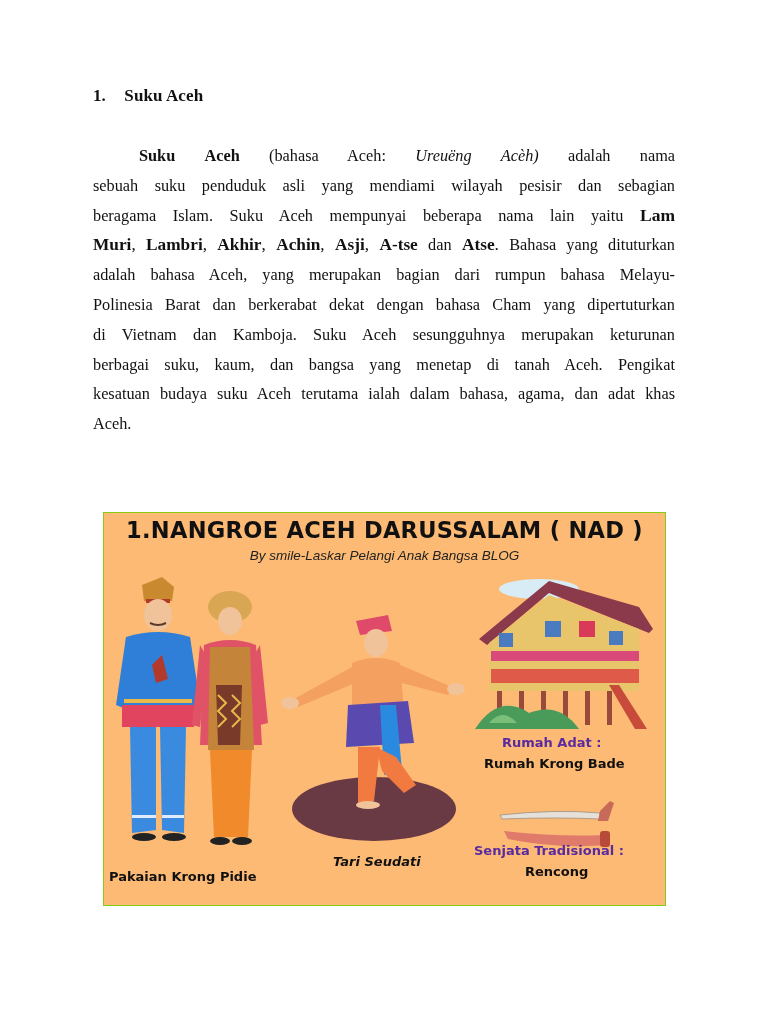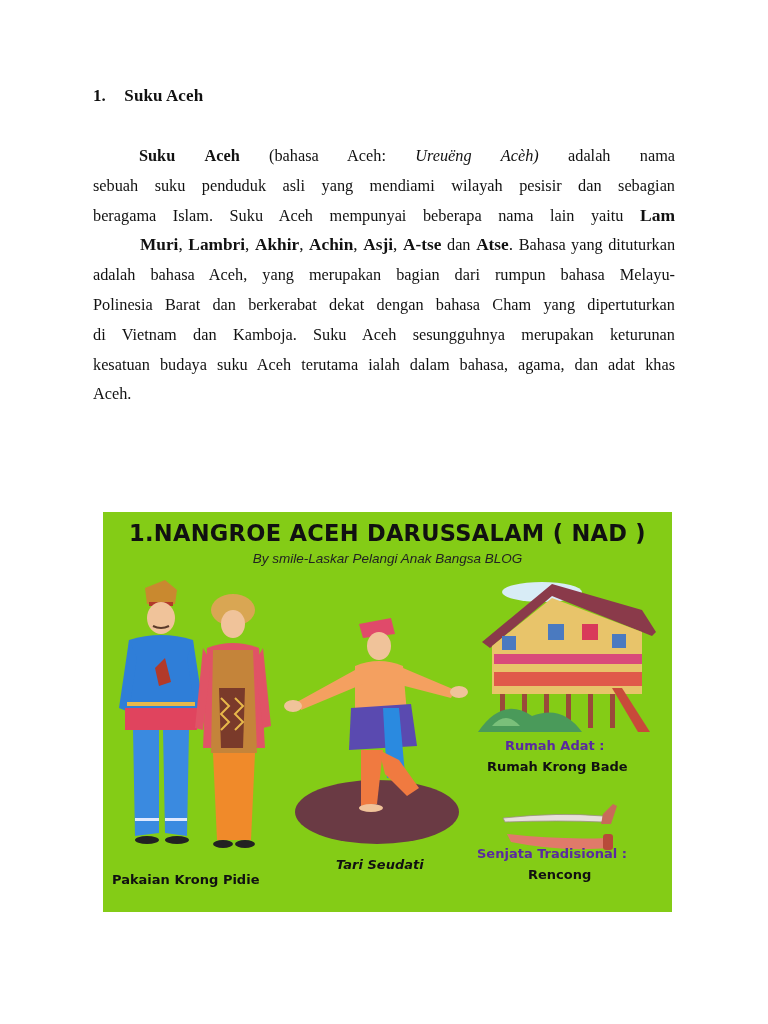--- a/index.html
+++ b/index.html
@@ -7,21 +7,21 @@
   .page { position: absolute; left: 0; top: 0; width: 768px; height: 1024px; background: #fff; }
   .heading { position: absolute; left: 93px; top: 86px; font-size: 17px; font-weight: bold; letter-spacing: 0.1px; }
   .heading .num { display: inline-block; width: 27px; }
   .para { position: absolute; left: 93px; top: 141px; width: 582px; font-size: 16.3px; line-height: 29.8px; text-align: justify; }
   .para .line { display: block; text-align: justify; text-align-last: justify; height: 29.8px; white-space: nowrap; }
   .para .line.last { text-align-last: left; }
   .flex { display: flex; justify-content: space-between; white-space: nowrap; }
   b { font-weight: bold; }
   i { font-style: italic; }
 
-  .figure { position: absolute; left: 103px; top: 512px; width: 561px; height: 392px; border: 4px solid #84cc16; background: #84cc16; overflow: hidden; }
+  .figure { position: absolute; left: 103px; top: 512px; width: 561px; height: 392px; border: 1px solid #84cc16; background: #fdba74; overflow: hidden; }
   .fig-title { position: absolute; left: 0; width: 100%; top: 4px; text-align: center; font-family: "DejaVu Sans", sans-serif; font-weight: bold; font-size: 22.5px; letter-spacing: 0.3px; color: #111; }
   .fig-sub { position: absolute; left: 0; width: 100%; top: 35px; text-align: center; font-family: "Liberation Sans", sans-serif; font-style: italic; font-size: 13.5px; color: #222; }
   .cap { position: absolute; font-family: "DejaVu Sans", sans-serif; font-weight: bold; font-size: 13px; color: #111; white-space: nowrap; }
   .cap.purple { color: #5a2aa0; }
   svg { position: absolute; }
 </style>
 </head>
 <body>
 
 <div class="page">
@@ -58,21 +58,21 @@
       <span>beragama Islam. Suku</span>
       <span>Aceh</span>
       <span>mempunyai</span>
       <span>beberapa</span>
       <span>nama</span>
       <span>lain</span>
       <span><span>yaitu</span> <b style="font-size:17.5px">Lam</b></span>
     </div>
 
     <div class="line flex">
-      <span style="font-size:17.3px;margin-left:47px;">
+      <span style="font-size:17.3px;">
         <b>Muri</b><span>,</span>
         <b>Lambri</b><span>,</span>
         <b>Akhir</b><span>,</span>
         <b>Achin</b><span>,</span>
         <b>Asji</b><span>,</span>
         <b>A-tse</b>
         <span style="font-size:16.3px">dan</span>
         <b>Atse</b><span>.</span>
       </span>
       <span>Bahasa</span>
@@ -102,20 +102,33 @@
     </div>
 
     <div class="line flex">
       <span>di Vietnam dan Kamboja. Suku</span>
       <span>Aceh</span>
       <span>sesungguhnya</span>
       <span>merupakan</span>
       <span>keturunan</span>
     </div>
 
+    <div class="line flex">
+      <span>berbagai</span>
+      <span>suku,</span>
+      <span>kaum,</span>
+      <span>dan</span>
+      <span>bangsa</span>
+      <span>yang</span>
+      <span>menetap</span>
+      <span>di</span>
+      <span>tanah</span>
+      <span>Aceh.</span>
+      <span>Pengikat</span>
+    </div>
 
     <div class="line" style="text-align-last: justify;">
       <span>kesatuan budaya suku Aceh terutama ialah dalam bahasa, agama, dan adat khas</span>
     </div>
 
     <div class="line last">
       <span>Aceh.</span>
     </div>
   </div>
 

